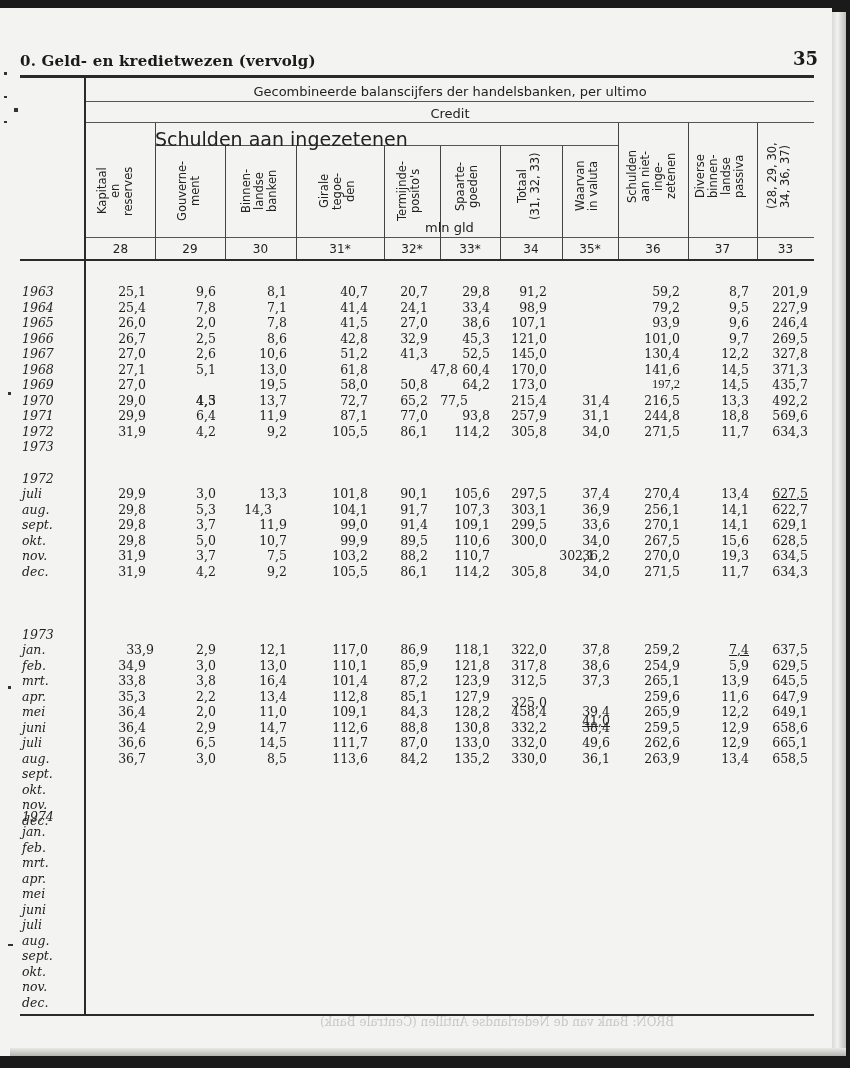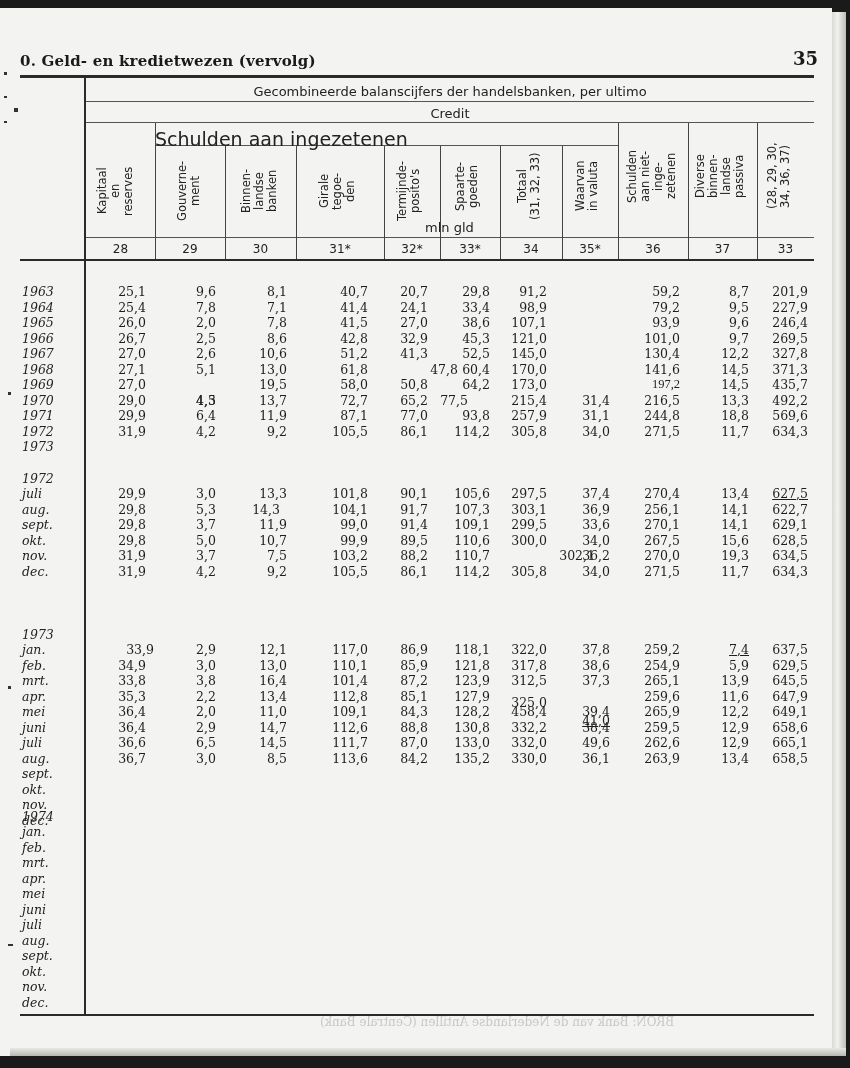--- a/index.html
+++ b/index.html
@@ -279,21 +279,21 @@
     <div class="cell" style="top: 486px; left: 368px; width: 60px;">90,1</div>
     <div class="cell" style="top: 486px; left: 430px; width: 60px;">105,6</div>
     <div class="cell" style="top: 486px; left: 487px; width: 60px;">297,5</div>
     <div class="cell" style="top: 486px; left: 550px; width: 60px;">37,4</div>
     <div class="cell" style="top: 486px; left: 620px; width: 60px;">270,4</div>
     <div class="cell" style="top: 486px; left: 689px; width: 60px;">13,4</div>
     <div class="cell" style="top: 486px; left: 748px; width: 60px; text-decoration: underline;">627,5</div>
     <div class="rowlabel" style="top: 501.5px;">aug.</div>
     <div class="cell" style="top: 501.5px; left: 86px; width: 60px;">29,8</div>
     <div class="cell" style="top: 501.5px; left: 156px; width: 60px;">5,3</div>
-    <div class="cell" style="top: 501.5px; left: 220px; width: 60px;">14,3</div>
+    <div class="cell" style="top: 501.5px; left: 212px; width: 60px;">14,3</div>
     <div class="cell" style="top: 501.5px; left: 308px; width: 60px;">104,1</div>
     <div class="cell" style="top: 501.5px; left: 368px; width: 60px;">91,7</div>
     <div class="cell" style="top: 501.5px; left: 430px; width: 60px;">107,3</div>
     <div class="cell" style="top: 501.5px; left: 487px; width: 60px;">303,1</div>
     <div class="cell" style="top: 501.5px; left: 550px; width: 60px;">36,9</div>
     <div class="cell" style="top: 501.5px; left: 620px; width: 60px;">256,1</div>
     <div class="cell" style="top: 501.5px; left: 689px; width: 60px;">14,1</div>
     <div class="cell" style="top: 501.5px; left: 748px; width: 60px;">622,7</div>
     <div class="rowlabel" style="top: 517px;">sept.</div>
     <div class="cell" style="top: 517px; left: 86px; width: 60px;">29,8</div>

